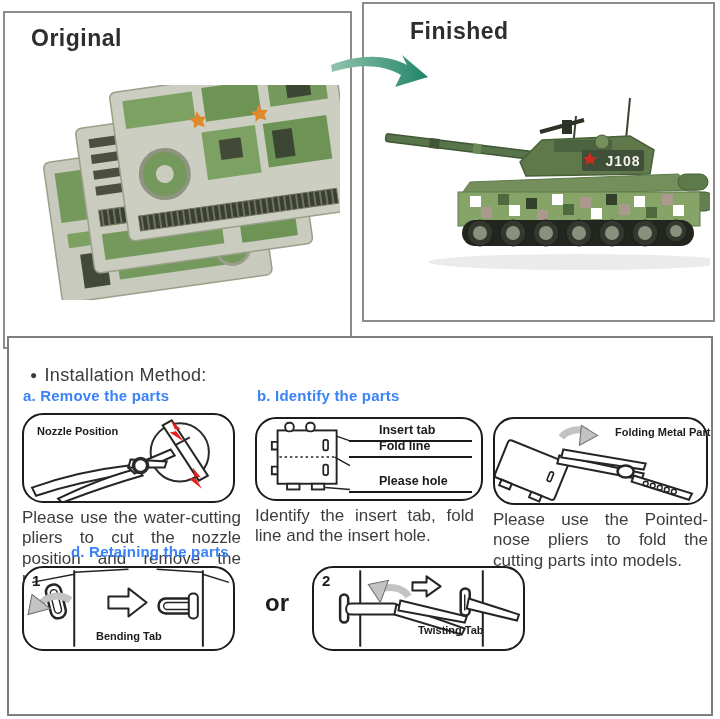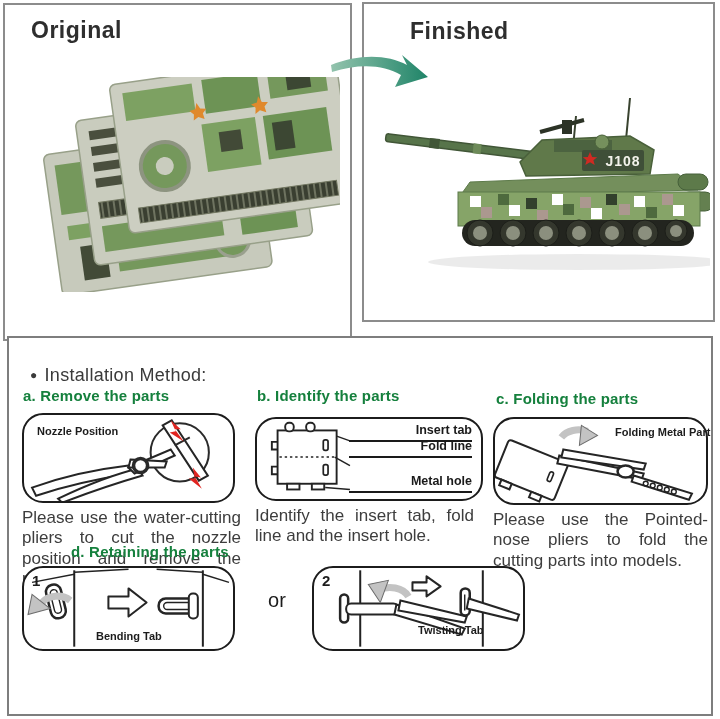--- a/index.html
+++ b/index.html
@@ -1,44 +1,44 @@
 <!DOCTYPE html>
 <html><head>
 <meta charset="utf-8">
 <style>
   * { box-sizing: border-box; margin: 0; padding: 0; }
   html,body { width:720px; height:719px; background:#ffffff; overflow:hidden; }
   body { font-family:"Liberation Sans", sans-serif; color:#2b2b2b; }
   .stage { position:relative; width:720px; height:719px; background:#fff; }
 
   .panel { position:absolute; background:#fff; border:2px solid #8c8c8c; }
-  .panel-original { left:3px; top:3px; width:349px; height:338px; }
+  .panel-original { left:3px; top:11px; width:349px; height:338px; }
   .panel-finished { left:362px; top:2px; width:353px; height:320px; }
   .panel-install  { left:7px; top:336px; width:706px; height:380px; border-color:#7e7e7e; }
 
   .panel-title { position:absolute; font-size:23px; font-weight:bold; color:#2e2e2e; letter-spacing:.5px; }
   .panel-original .panel-title { left:26px; top:12px; }
   .panel-finished .panel-title { left:46px; top:14px; }
 
   .illus { position:absolute; }
   .sheets-svg { left:30px; top:72px; width:305px; height:215px; }
   .tank-svg   { left:14px; top:86px; width:332px; height:190px; }
   .arrow-svg  { position:absolute; left:330px; top:52px; width:100px; height:52px; z-index:6; }
 
   .inst-header { position:absolute; left:21px; top:27px; font-size:18px; color:#3a3a3a; letter-spacing:.3px; }
   .inst-header .bullet { font-size:12px; vertical-align:2px; margin-right:7px; }
-  .step-title { position:absolute; font-size:15px; font-weight:bold; color:#15803d; letter-spacing:.2px; }
+  .step-title { position:absolute; font-size:15px; font-weight:bold; color:#3b82f6; letter-spacing:.2px; }
   .t-a { left:14px; top:49px; }
   .t-b { left:248px; top:49px; }
   .t-c { left:487px; top:52px; }
   .t-d { left:14px; top:205px;margin-left:48px; }
 
   .ibox { position:absolute; background:#fff; border:2.5px solid #1c1c1c; border-radius:21px; }
   .box-a  { left:13px;  top:75px;  width:213px; height:90px; }
-  .box-b  { left:246px; top:79px;  width:228px; height:84px;text-align:right; }
+  .box-b  { left:246px; top:79px;  width:228px; height:84px; }
   .box-c  { left:484px; top:79px;  width:215px; height:88px; }
   .box-d1 { left:13px;  top:228px; width:213px; height:85px; }
   .box-d2 { left:303px; top:228px; width:213px; height:85px; }
   .ibox svg { position:absolute; left:0; top:0; width:100%; height:100%; }
 
   .caption { position:absolute; font-size:17px; line-height:1.2; color:#3d3d3d; text-align:justify; }
   .cap-a { left:13px;  top:170px; width:219px; }
   .cap-b { left:246px; top:168px; width:219px; }
   .cap-c { left:484px; top:172px; width:215px; }
 
@@ -47,21 +47,21 @@
   .lbl-fold   { left:96px; top:7px;padding-left:24px; }
   .lbl-bend   { left:72px; top:62px; }
   .lbl-twist  { left:104px; top:56px; }
   .boxnum { position:absolute; left:8px; top:4px; font-size:15px; font-weight:bold; color:#1c1c1c; }
 
   .brow { position:absolute; left:92px; right:9px; border-bottom:2px solid #1a1a1a;
           font-size:12.5px; font-weight:bold; color:#1a1a1a; padding-left:30px; height:19px; }
   .brow-1 { top:4px; } .brow-2 { top:20px; } .brow-3 { top:55px; }
 
   .or-sep { position:absolute; left:240px; top:251px; width:56px; text-align:center;
-            font-size:20px; font-weight:normal; color:#1c1c1c; }
+            font-size:24px; font-weight:bold; color:#1c1c1c; }
 
   svg text { font-family:"Liberation Sans", sans-serif; }
   .ink { stroke:#252525; fill:#ffffff; }
 </style>
 </head>
 <body>
 
 <div class="stage">
 
   <section class="panel panel-original">
@@ -232,25 +232,24 @@
         <rect x="64" y="48" width="5" height="11" rx="2" fill="none" stroke="#222" stroke-width="1.8"></rect>
         <line x1="18" y1="40" x2="76" y2="40" stroke="#222" stroke-width="1.6" stroke-dasharray="2.5 3"></line>
         <rect x="26" y="68" width="13" height="6" class="ink" stroke-width="2"></rect>
         <rect x="52" y="68" width="13" height="6" class="ink" stroke-width="2"></rect>
         <line x1="78" y1="18" x2="92" y2="23" stroke="#222" stroke-width="1.6"></line>
         <line x1="76" y1="40" x2="92" y2="49" stroke="#222" stroke-width="1.6"></line>
         <line x1="66" y1="72" x2="92" y2="74" stroke="#222" stroke-width="1.6"></line>
       </svg>
       <div class="brow brow-1"><span>Insert tab</span></div>
       <div class="brow brow-2"><span>Fold line</span></div>
-      <div class="brow brow-3"><span>Metal hole</span></div>
+      <div class="brow brow-3"><span>Please hole</span></div>
     </div>
     <p class="caption cap-b">Identify the insert tab, fold line and the insert hole.</p>
 
-    <h3 class="step-title t-c">c. Folding the parts</h3>
     <div class="ibox box-c">
       <svg viewBox="0 0 210 83">
         <g transform="translate(14,20) rotate(22)">
           <rect x="0" y="0" width="64" height="40" rx="3" class="ink" stroke-width="2"></rect>
           <rect x="8" y="40" width="11" height="6" class="ink" stroke-width="2"></rect>
           <rect x="40" y="40" width="11" height="6" class="ink" stroke-width="2"></rect>
           <rect x="50" y="14" width="4" height="10" rx="2" fill="none" stroke="#222" stroke-width="1.6"></rect>
         </g>
         <polygon points="64,36 148,54 146,60 62,44" class="ink" stroke-width="2"></polygon>
         <polygon points="68,30 150,44 148,50 66,38" class="ink" stroke-width="2"></polygon>

